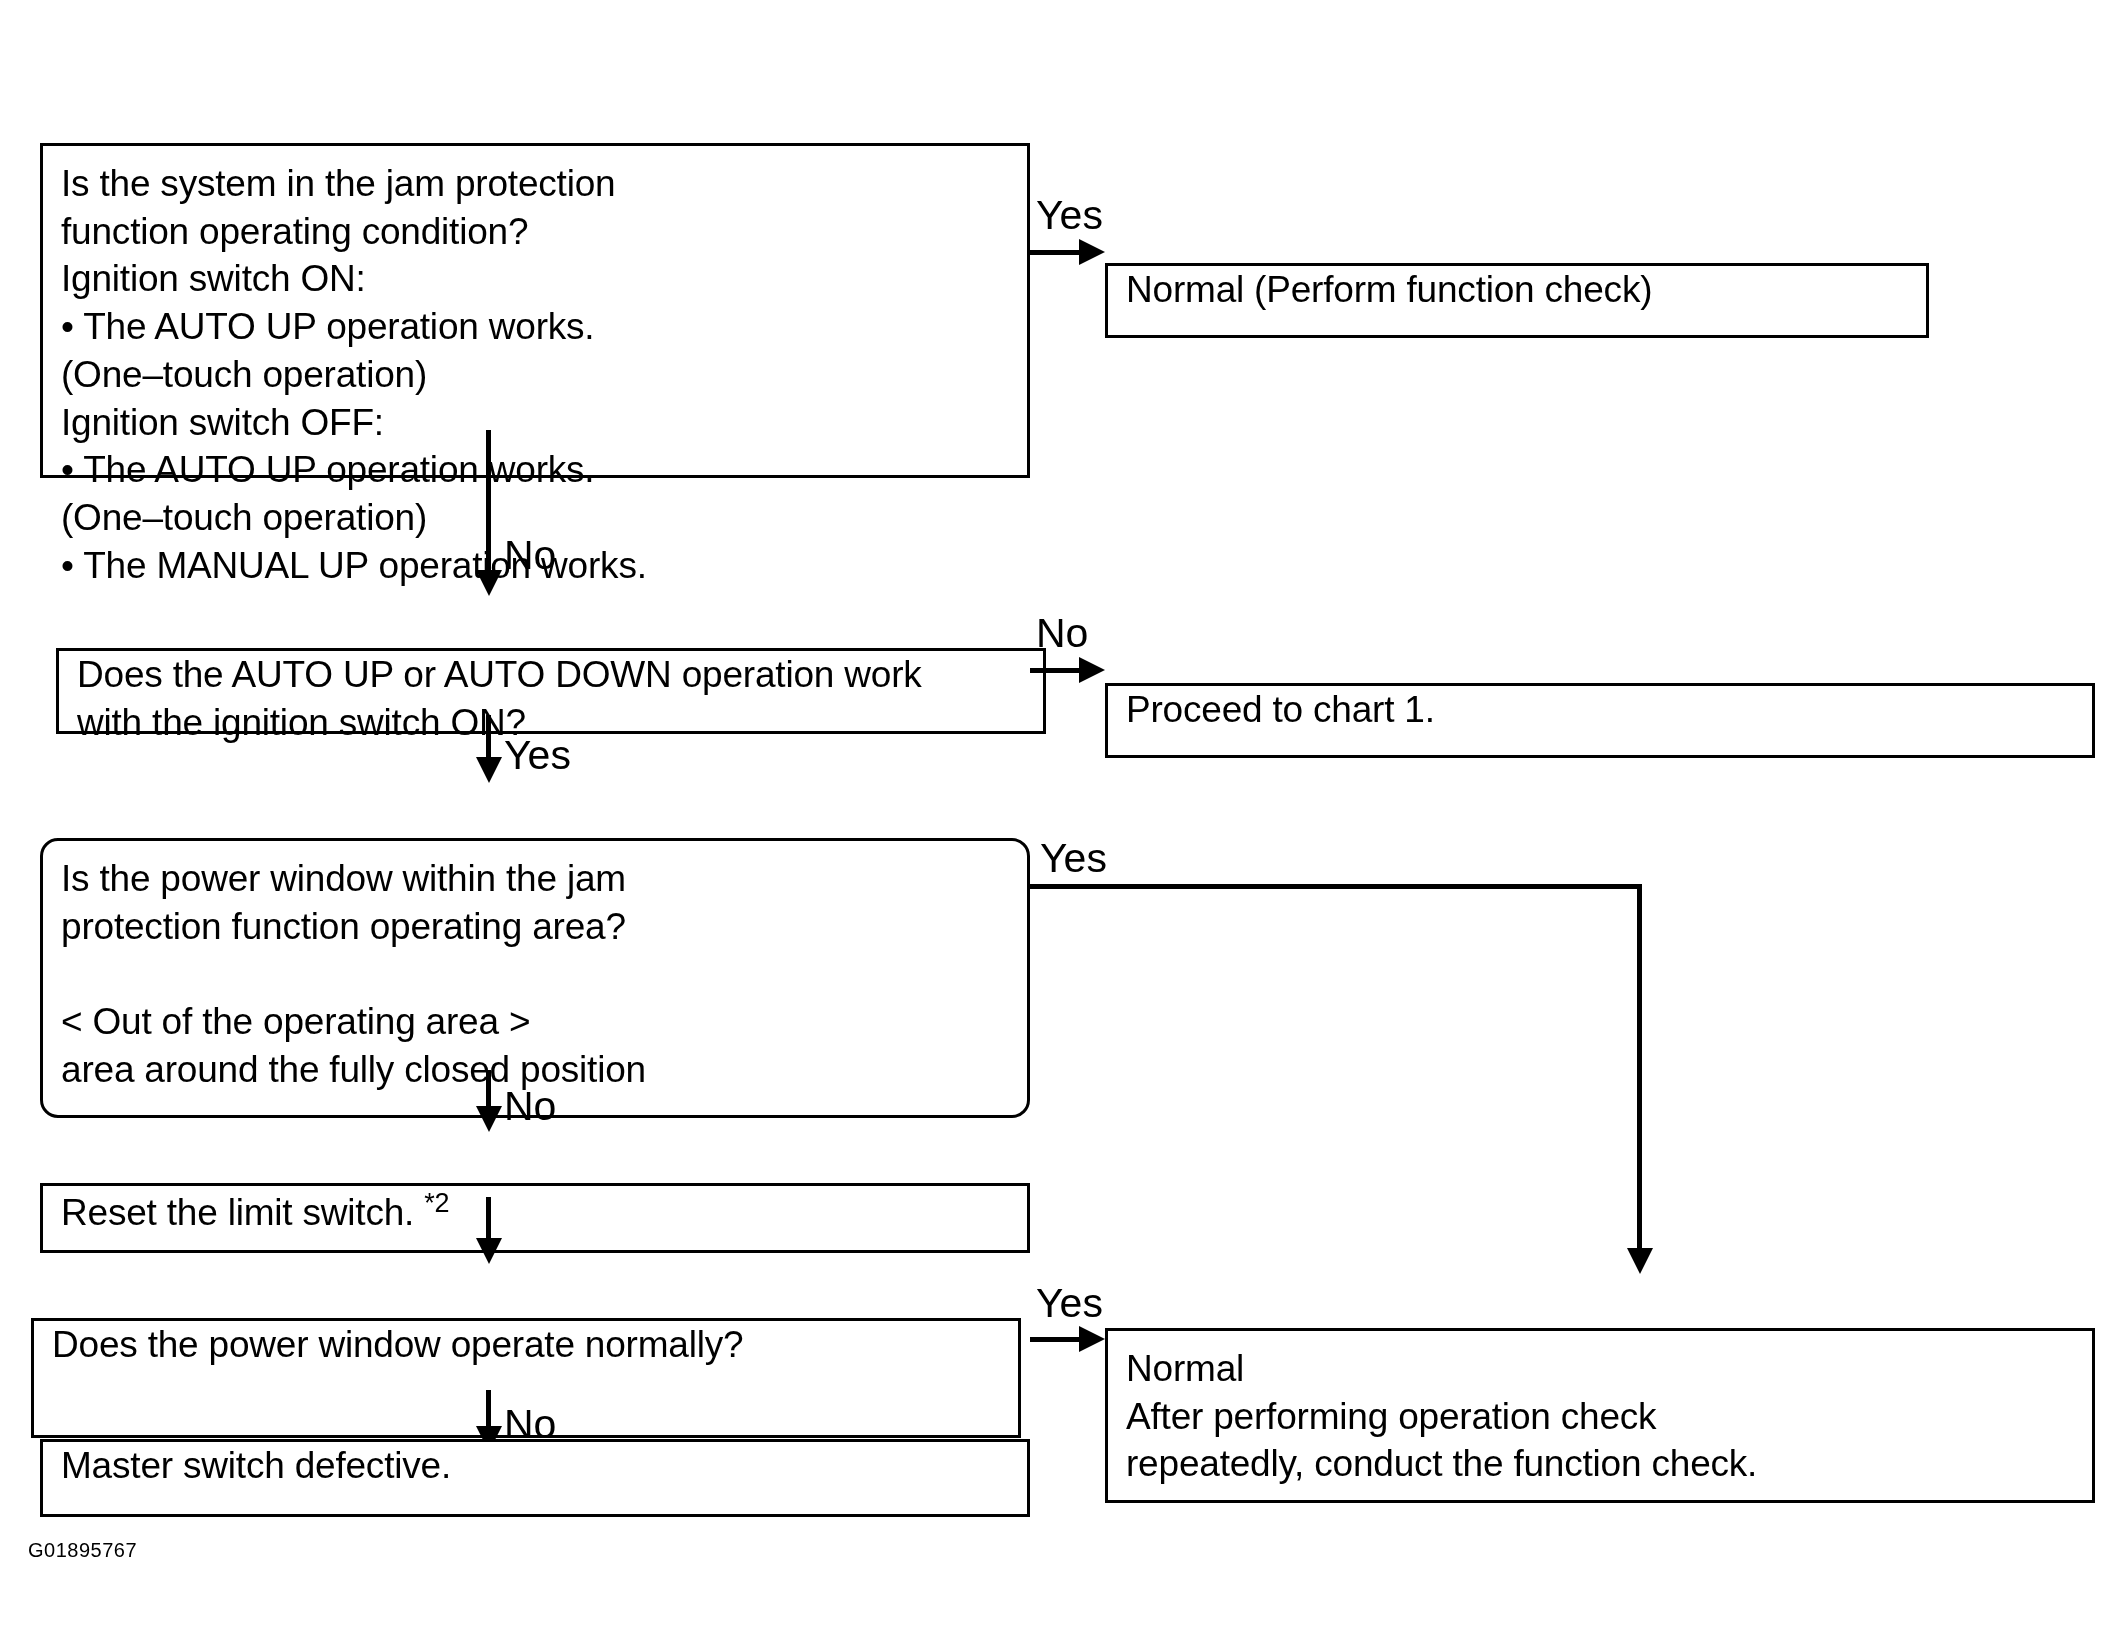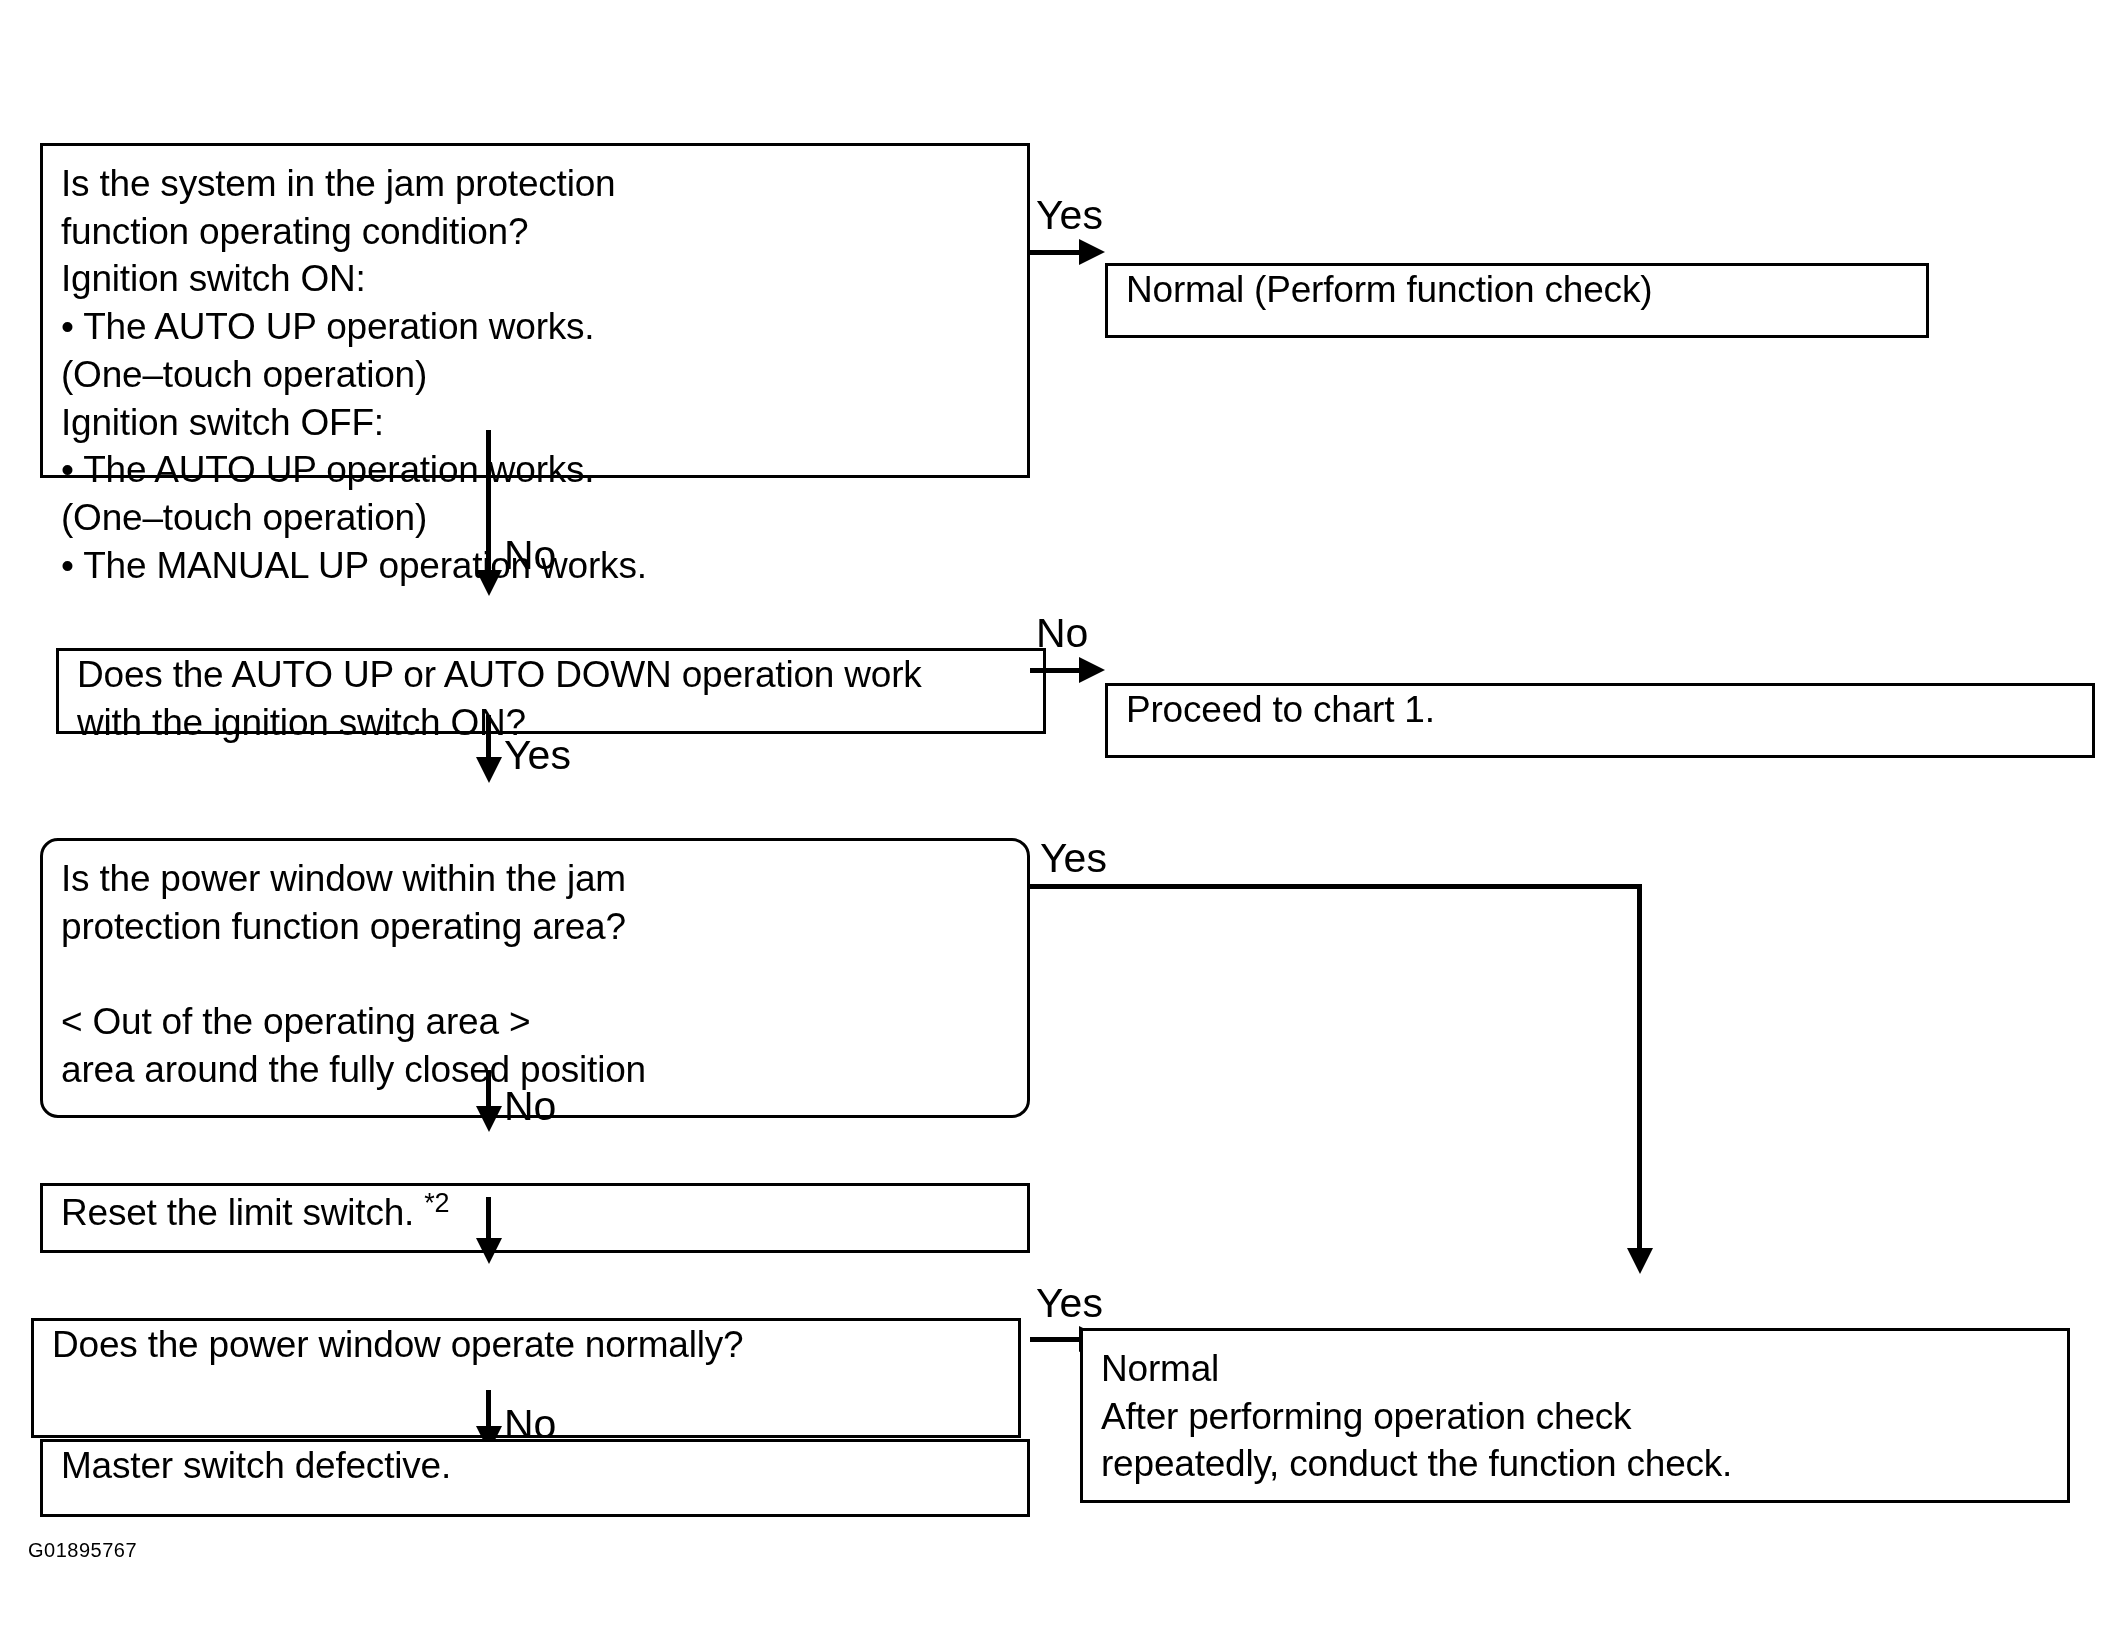--- a/index.html
+++ b/index.html
@@ -147,21 +147,21 @@
   <div class="arrow-down" style="left:476px; top:1238px;"></div>
 
   <div class="box" style="left:31px; top:1270px; width:990px; height:120px;">
     <div class="txt">Does the power window operate normally?</div>
   </div>
 
   <div class="hline" style="left:1030px; top:1337px; width:62px;"></div>
   <div class="arrow-right" style="left:1079px; top:1326px;"></div>
   <div class="edge-label" style="left:1036px; top:1283px;">Yes</div>
 
-  <div class="box pad-top" style="left:1080px; top:1280px; width:990px; height:175px;">
+  <div class="box pad-top" style="left:1105px; top:1280px; width:990px; height:175px;">
     <div class="txt">Normal
 After performing operation check
 repeatedly, conduct the function check.</div>
   </div>
 
   <div class="vline" style="left:486px; top:1390px; height:40px;"></div>
   <div class="arrow-down" style="left:476px; top:1426px;"></div>
   <div class="edge-label" style="left:504px; top:1404px;">No</div>
 
   <div class="box" style="left:40px; top:1391px; width:990px; height:78px;">

